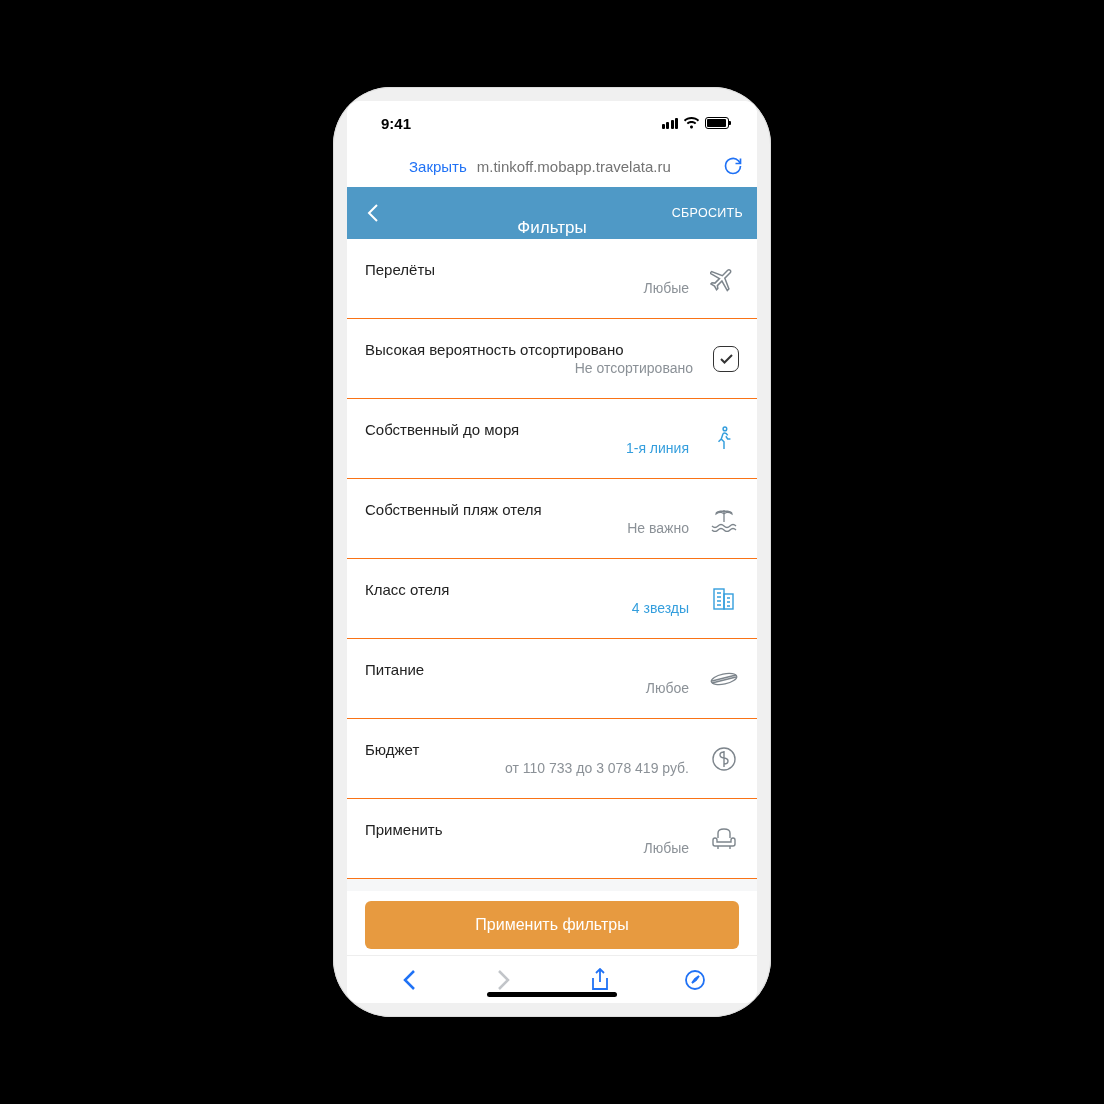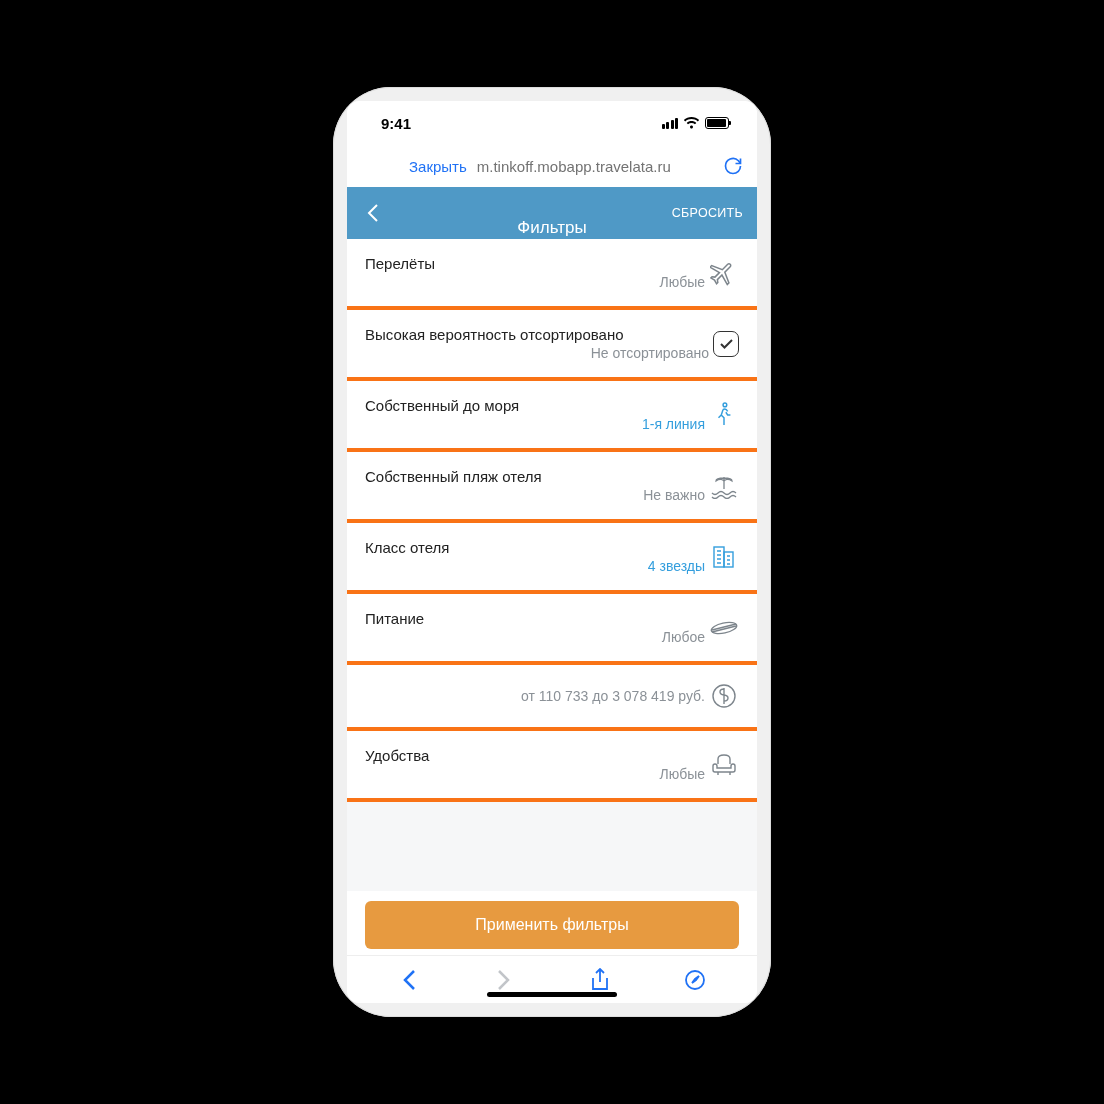--- a/index.html
+++ b/index.html
@@ -77,25 +77,25 @@
     position: relative;
   }
   .back-chevron { width: 24px; display:flex; justify-content:center; }
   .filters-title { position:absolute; left:0; right:0; text-align:center; font-size:17px; font-weight:500;margin-top:29px; }
   .reset-btn { margin-left:auto; font-size:12.5px; letter-spacing:0.3px; }
 
   
   .list { flex:1; overflow:hidden; background:#f6f7f8; }
   .row {
     background:#fff;
-    padding: 16px 18px;
+    padding: 22px 18px;
     display:flex;
     align-items:center;
-    gap:4px;
-    border-bottom:4px solid #f97316;
+    gap:20px;
+    border-bottom:1px solid #f97316;
   }
   .row-text { flex:1; min-width:0; }
   .row-title { font-size:15px; color:#222; font-weight:500; margin-bottom:2px; }
   .row-sub   { font-size:14px; color:#8b9197;text-align:right; }
   .row-sub.active { color:#349edd; }
   .row-icon { width:30px; height:30px; display:flex; align-items:center; justify-content:center; color:#7d858c; }
   .row-icon.active { color:#349edd; }
   .checkbox {
     width:26px; height:26px; border:1.5px solid #333; border-radius:7px;
     display:flex; align-items:center; justify-content:center; color:#333;
@@ -247,33 +247,34 @@
         <div class="row-icon">
           <svg width="30" height="20" viewBox="0 0 30 20" fill="none" stroke="currentColor" stroke-width="1.3">
               <ellipse cx="15" cy="10" rx="13" ry="5" transform="rotate(-12 15 10)"></ellipse>
               <path d="M3 12c8-2 16-4 24-6M3 14c8-2 16-4 24-6"></path>
             </svg>
         </div>
       </div>
 
       <div class="row">
         <div class="row-text">
+          <div class="row-title">Бюджет</div>
           <div class="row-sub">от 110 733 до 3 078 419 руб.</div>
         </div>
         <div class="row-icon">
           <svg width="26" height="26" viewBox="0 0 26 26" fill="none" stroke="currentColor" stroke-width="1.4">
               <circle cx="13" cy="13" r="11"></circle>
               <path d="M13 6c-3 0-4 1.5-4 3s1 2.5 4 3 4 1.5 4 3-1 3-4 3M13 5v16"></path>
             </svg>
         </div>
       </div>
 
       <div class="row">
         <div class="row-text">
-          <div class="row-title">Удобства</div>
+          <div class="row-title">Применить</div>
           <div class="row-sub">Любые</div>
         </div>
         <div class="row-icon">
           <svg width="26" height="26" viewBox="0 0 26 26" fill="none" stroke="currentColor" stroke-width="1.4">
               <path d="M7 12V7c0-2 2-4 6-4s6 2 6 4v5M4 12c-1 0-2 1-2 2v4c0 1 1 2 2 2h18c1 0 2-1 2-2v-4c0-1-1-2-2-2s-2 1-2 2v2H6v-2c0-1-1-2-2-2zM7 20v3M19 20v3"></path>
             </svg>
         </div>
       </div>
 
     </div>

